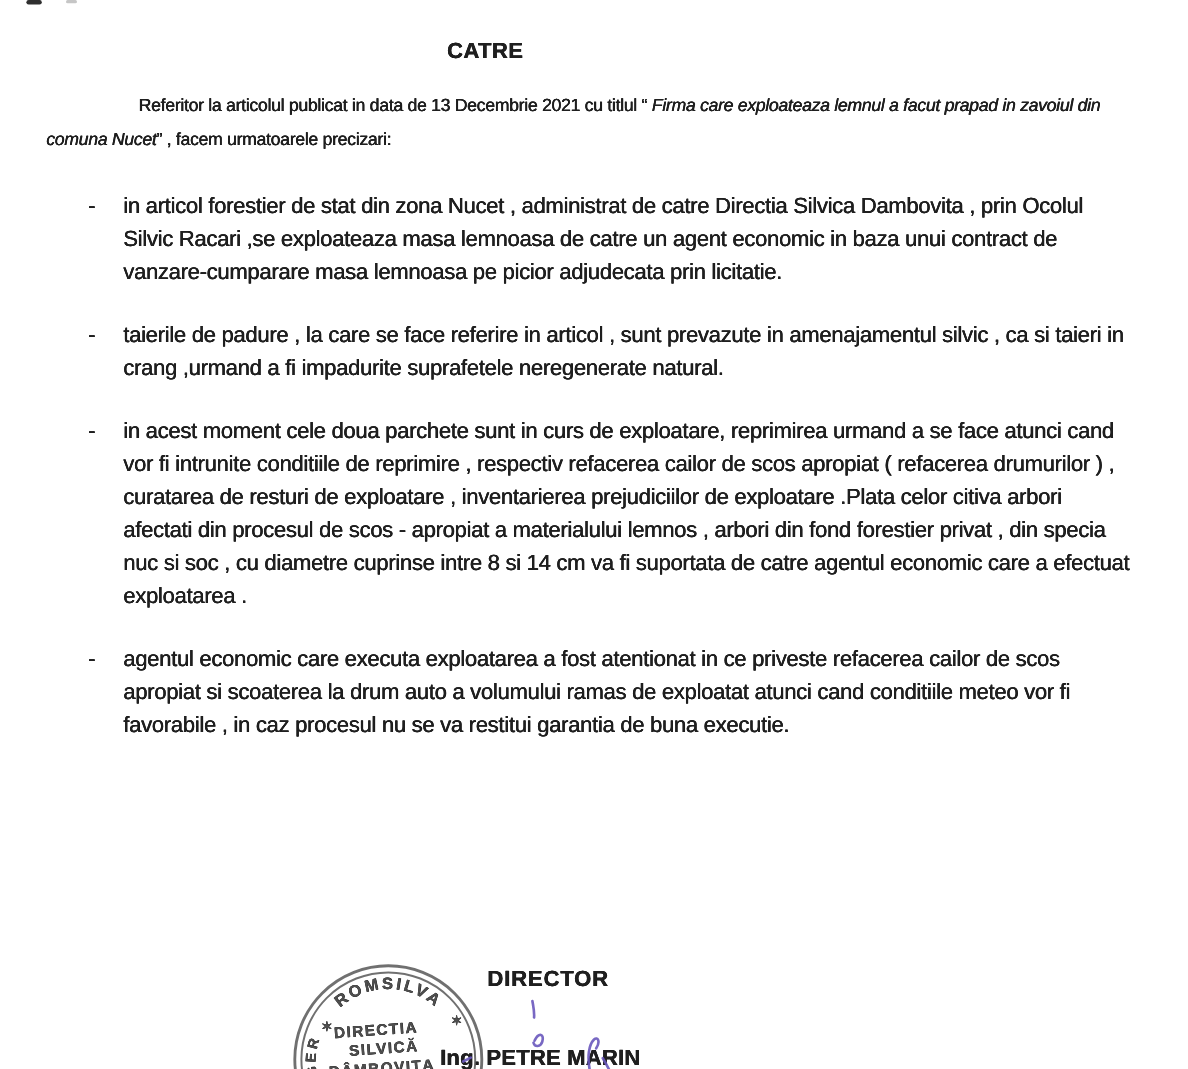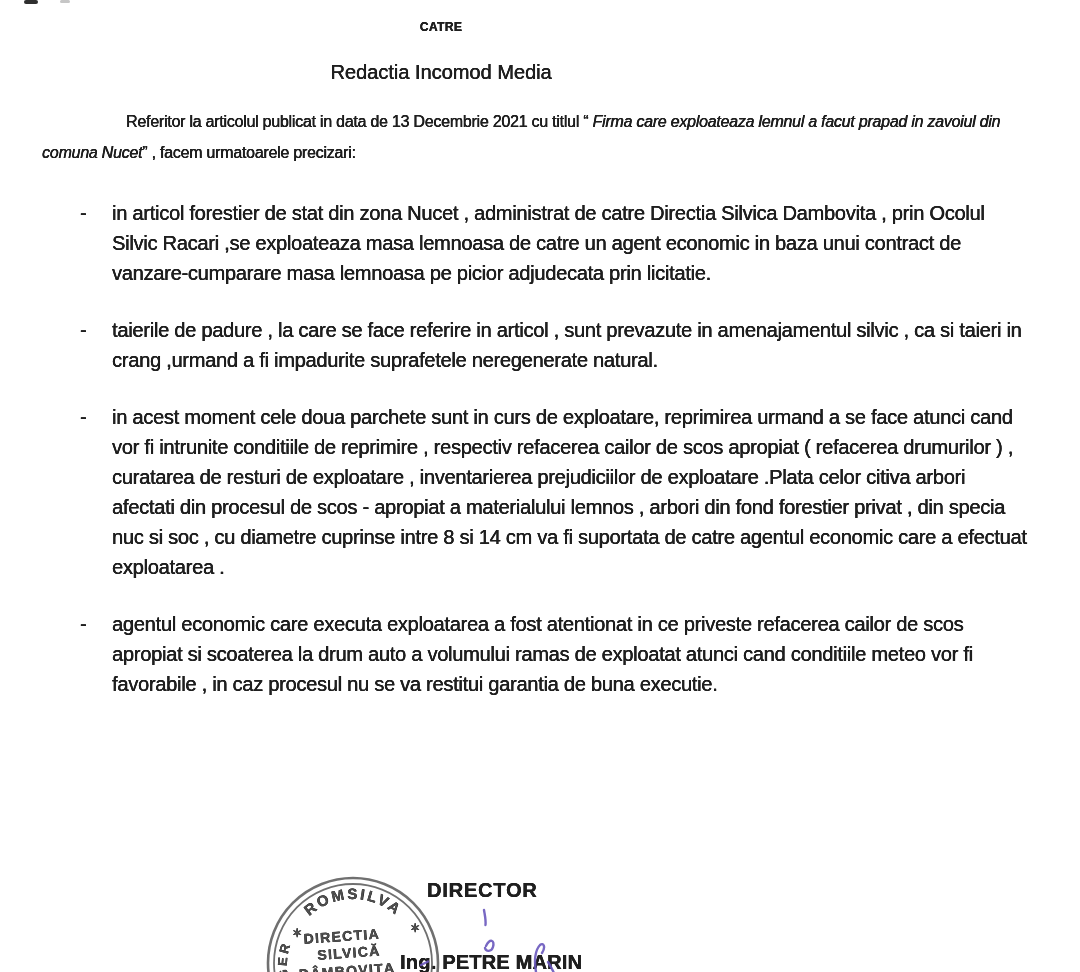--- a/index.html
+++ b/index.html
@@ -7,57 +7,56 @@
     position:relative;
     width:1080px;height:972px;
     background:#ffffff;
     overflow:hidden;
     font-family:"Liberation Sans", sans-serif;
     color:#1f1f1f;
     text-shadow:0 0 0.55px rgba(25,25,25,0.95), 0.35px 0 0 currentColor;
   }
   .scan-smudge{position:absolute;background:#2f2f2f;border-radius:2px;}
   .scan-smudge.faint{background:#c6c6c6;}
-  .doc-head{margin:0;padding-top:20px;width:882px;text-align:center;
-    font-size:12px;font-weight:bold;letter-spacing:0.4px;}
+  .doc-head{margin:0;padding-top:36px;width:882px;text-align:center;
+    font-size:20px;font-weight:bold;letter-spacing:0.4px;}
   .doc-recipient{margin:0;margin-top:27px;width:882px;text-align:center;
     font-size:20px;}
   .intro{
     margin:22px 0 0 42px;width:1003px;
     font-size:16px;line-height:31px;letter-spacing:-0.25px;
   }
   .intro .first-indent{display:inline-block;width:84px;}
   .bullet-list{margin:30px 0 0 80px;width:948px;}
   .bullet-item{display:flex;font-size:20px;line-height:30px;letter-spacing:-0.25px;}
   .bullet-item .dash{width:32px;flex:0 0 32px;}
   .bullet-item .btxt{flex:1;max-width:916px;}
   .bullet-item + .bullet-item{margin-top:27px;}
   .sig-role{
-    position:absolute;left:427px;top:879px;
+    position:absolute;left:443px;top:879px;
     font-size:20px;font-weight:bold;letter-spacing:0.8px;
   }
   .sig-name{
     position:absolute;left:400px;top:951px;
     font-size:20px;font-weight:bold;letter-spacing:0.2px;white-space:nowrap;
   }
   .stamp-wrap{position:absolute;left:250px;top:866px;width:400px;height:106px;}
   .stamp-wrap svg{display:block;}
   .stamp-text{font-family:"Liberation Sans", sans-serif;font-weight:bold;}
 </style>
 </head>
 <body>
 
 <div class="page">
 
   <div class="scan-smudge" style="left:24px;top:0;width:14px;height:4px;"></div>
   <div class="scan-smudge faint" style="left:60px;top:0;width:10px;height:3px;"></div>
 
   <div class="doc-head">CATRE</div>
 
-  <div class="doc-recipient">Redactia Incomod Media</div>
 
   <p class="intro"><span class="first-indent"></span><span>Referitor la articolul publicat in data de 13 Decembrie 2021 cu titlul “</span> <i>Firma care exploateaza lemnul a facut prapad in zavoiul din comuna Nucet</i><span>” ,  facem urmatoarele precizari:</span></p>
 
   <div class="bullet-list">
     <div class="bullet-item">
       <span class="dash">-</span>
       <span class="btxt">in articol forestier de stat din zona Nucet ,  administrat de catre Directia Silvica Dambovita , prin Ocolul Silvic Racari ,se exploateaza masa lemnoasa de catre un agent economic in baza unui contract de vanzare-cumparare masa lemnoasa pe picior adjudecata prin licitatie.</span>
     </div>
     <div class="bullet-item">
       <span class="dash">-</span>

